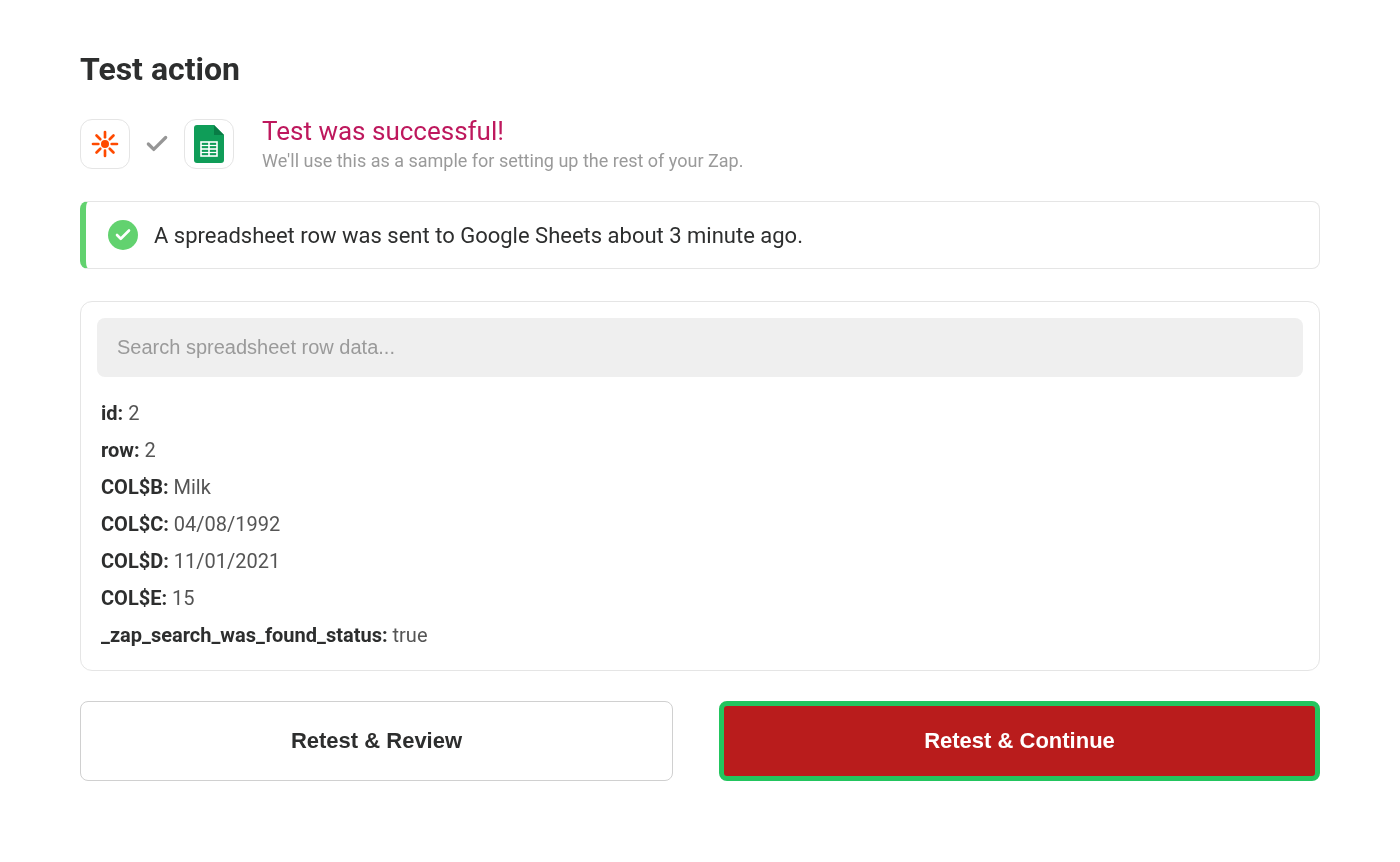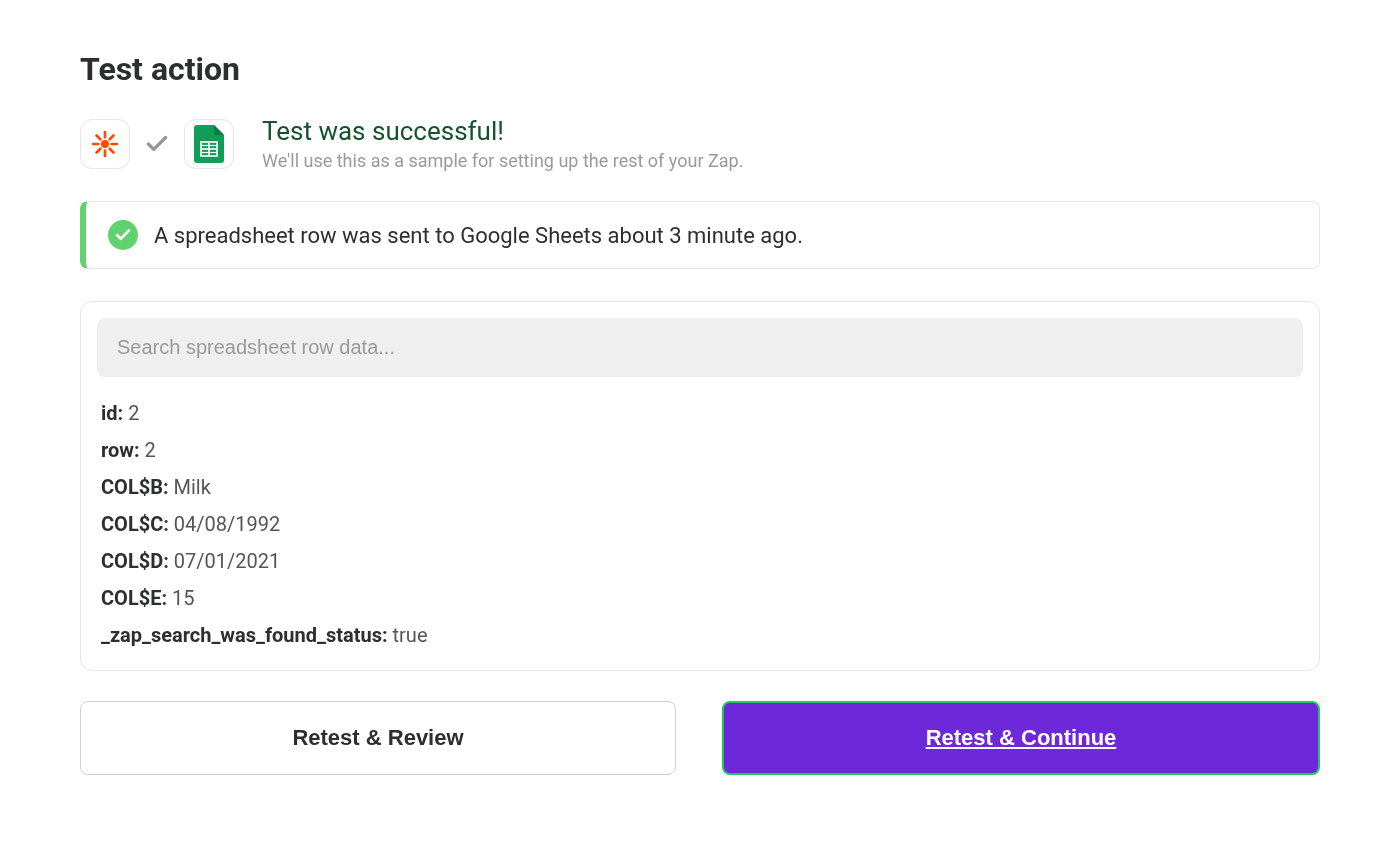--- a/index.html
+++ b/index.html
@@ -39,21 +39,21 @@
   }
   .header-text {
     display: flex;
     flex-direction: column;
     gap: 4px;
     margin-left: 14px;
   }
   .header-title {
     font-size: 26px;
     font-weight: 400;
-    color: #14532d;
+    color: #be185d;
   }
   .header-subtitle {
     font-size: 18px;
     font-weight: 400;
     color: #9a9a9a;
   }
   .status-banner {
     display: flex;
     align-items: center;
     border: 1px solid #e5e5e5;
@@ -126,24 +126,23 @@
     border-radius: 8px;
     cursor: pointer;
     text-align: center;
   }
   .btn-outline {
     background: #fff;
     border: 1px solid #d0d0d0;
     color: #2d2e2e;
   }
   .btn-primary {
-    background: #6d28d9;
-    border: 2px solid #22c55e;
+    background: #b91c1c;
+    border: 5px solid #22c55e;
     color: #fff;
-    text-decoration: underline;
   }
 </style>
 </head>
 <body>
 
 <h1 class="page-title">Test action</h1>
 
 <div class="header-row">
   <div class="icon-box">
     <svg width="32" height="32" viewBox="0 0 48 48">
@@ -191,21 +190,21 @@
   <div class="status-text">A spreadsheet row was sent to Google Sheets about 3 minute ago.</div>
 </div>
 
 <div class="data-panel">
   <input class="search-input" type="text" placeholder="Search spreadsheet row data..." style="">
   <div class="data-list" id="data-list">
       <div class="data-row"><span class="data-key">id:</span> <span class="data-value">2</span></div>
       <div class="data-row"><span class="data-key">row:</span> <span class="data-value">2</span></div>
       <div class="data-row"><span class="data-key">COL$B:</span> <span class="data-value">Milk</span></div>
       <div class="data-row"><span class="data-key">COL$C:</span> <span class="data-value">04/08/1992</span></div>
-      <div class="data-row"><span class="data-key">COL$D:</span> <span class="data-value">07/01/2021</span></div>
+      <div class="data-row"><span class="data-key">COL$D:</span> <span class="data-value">11/01/2021</span></div>
       <div class="data-row"><span class="data-key">COL$E:</span> <span class="data-value">15</span></div>
       <div class="data-row"><span class="data-key">_zap_search_was_found_status:</span> <span class="data-value">true</span></div>
     </div>
 </div>
 
 <div class="button-row">
   <button class="btn btn-outline">Retest &amp; Review</button>
   <button class="btn btn-primary">Retest &amp; Continue</button>
 </div>
 

